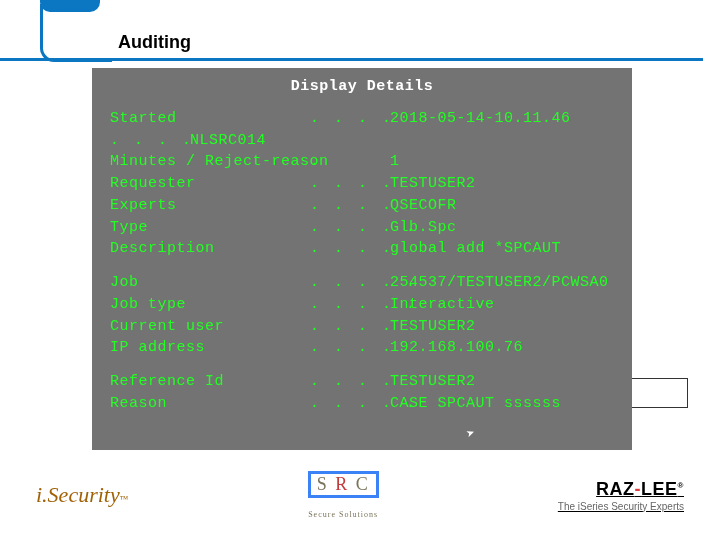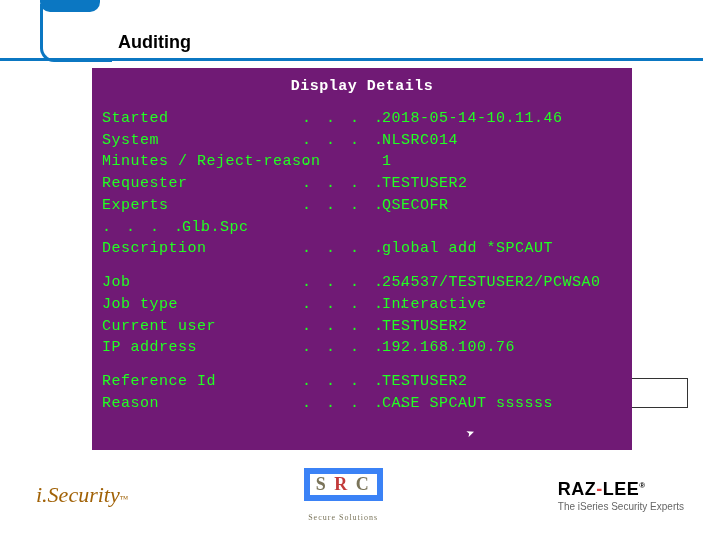--- a/index.html
+++ b/index.html
@@ -61,38 +61,39 @@
     border-right: none;
     border-top-left-radius: 0;
     border-bottom-left-radius: 14px;
   }
   .terminal {
     position: absolute;
     left: 92px;
     top: 68px;
     width: 540px;
     height: 382px;
-    background: #701a75;
+    background: #737373;
     color: #22ff22;
     font-family: "Courier New", Courier, monospace;
     font-size: 15px;
     padding: 6px 10px 6px 10px;
     line-height: 1.45;
     letter-spacing: 0.5px;
   }
   .term-title {
     color: #ffffff;
     text-align: center;
     font-weight: bold;
     margin-bottom: 10px;
     margin-top: 2px;
   }
   .row {
     display: flex;
     white-space: pre;
+    margin-left: 8px;
   }
   .label { width: 200px; }
   .dots {
     flex: 0 0 auto;
     width: 80px;
     letter-spacing: 3px;
   }
   .val { flex: 1; }
   .gap { height: 12px; }
   .note-box {
@@ -136,34 +137,35 @@
     display: flex;
     align-items: baseline;
   }
   .logo-isec .tm { font-size: 9px; vertical-align: super; font-style: normal; }
   .logo-src {
     text-align: center;
     color: #7a745a;
     font-family: "Times New Roman", serif;
   }
   .logo-src .box {
-    border: 6px solid #3b82f6;
+    border: 3px solid #3b82f6;
     padding: 0 6px;
     font-size: 18px;
     letter-spacing: 2px;
     display: inline-block;
-    font-weight: bold;
   }
   .logo-src .red { color: #c23a3a; }
   .logo-src .sub {
     font-size: 8px;
     letter-spacing: 1px;
     margin-top: 12px;
   }
   .logo-raz {
+    text-align: right;
+    text-decoration: underline;
   }
   .logo-raz .main {
     font-size: 18px;
     font-weight: 900;
     color: #000;
     letter-spacing: 0.5px;
   }
   .logo-raz .red { color: #e03a3a; }
   .logo-raz .sub {
     font-size: 10px;
@@ -185,25 +187,25 @@
 
   <div class="note-box">
     <span>the</span>
   </div>
 
   <div class="terminal">
     <div class="term-title">Display Details</div>
 
     <div>
       <div class="row"><span class="label">Started</span><span class="dots">. . . .</span><span class="val">2018-05-14-10.11.46</span></div>
-      <div class="row"><span class="label">System</span><span class="dots">. . . .</span><span class="val">NLSRC014</span></div>
+      <div class="row"><span class="dots">. . . .</span><span class="val">NLSRC014</span></div>
       <div class="row"><span class="label">Minutes / Reject-reason</span><span class="dots">.</span><span class="val">1</span></div>
       <div class="row"><span class="label">Requester</span><span class="dots">. . . .</span><span class="val">TESTUSER2</span></div>
       <div class="row"><span class="label">Experts</span><span class="dots">. . . .</span><span class="val">QSECOFR</span></div>
-      <div class="row"><span class="dots">. . . . .</span><span class="val">Glb.Spc</span></div>
+      <div class="row"><span class="label">Type</span><span class="dots">. . . . .</span><span class="val">Glb.Spc</span></div>
       <div class="row"><span class="label">Description</span><span class="dots">. . . .</span><span class="val">global add *SPCAUT</span></div>
     </div>
 
     <div class="gap"></div>
 
     <div>
       <div class="row"><span class="label">Job</span><span class="dots">. . . . .</span><span class="val">254537/TESTUSER2/PCWSA0</span></div>
       <div class="row"><span class="label">Job type</span><span class="dots">. . . . .</span><span class="val">Interactive</span></div>
       <div class="row"><span class="label">Current user</span><span class="dots">. . . .</span><span class="val">TESTUSER2</span></div>
       <div class="row"><span class="label">IP address</span><span class="dots">. . . .</span><span class="val">192.168.100.76</span></div>

